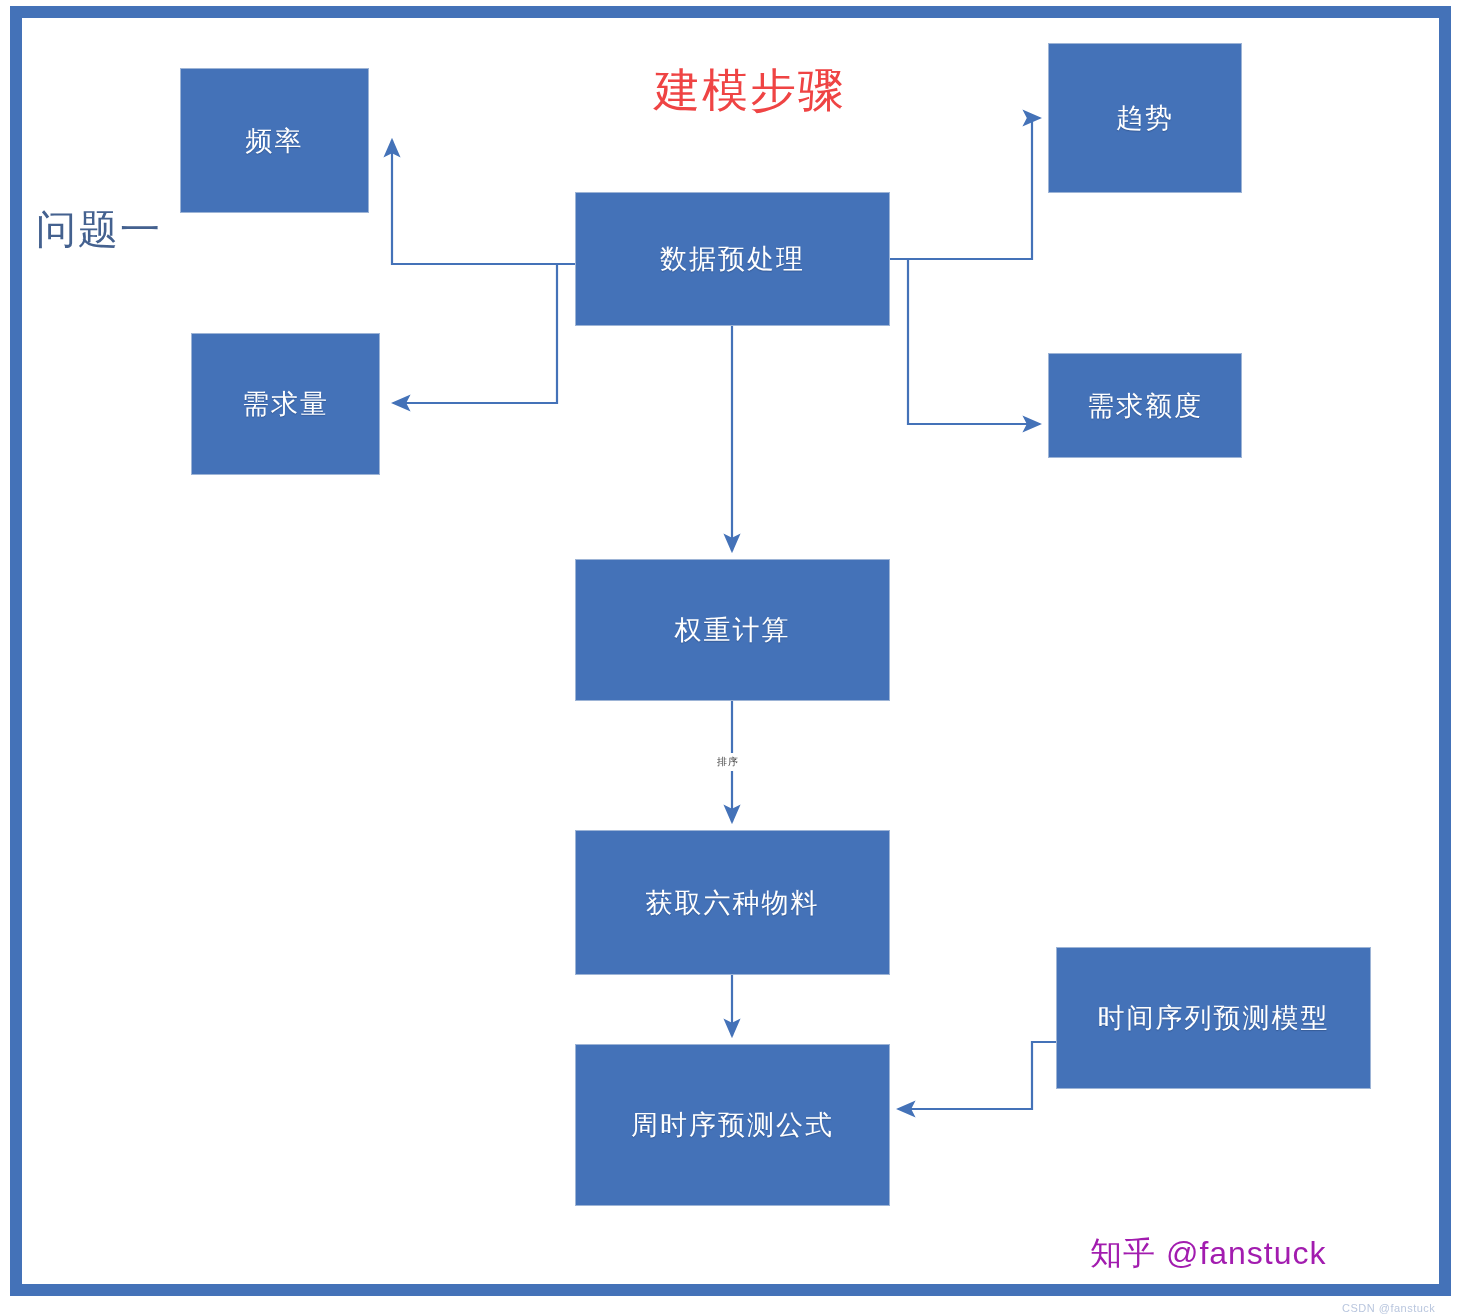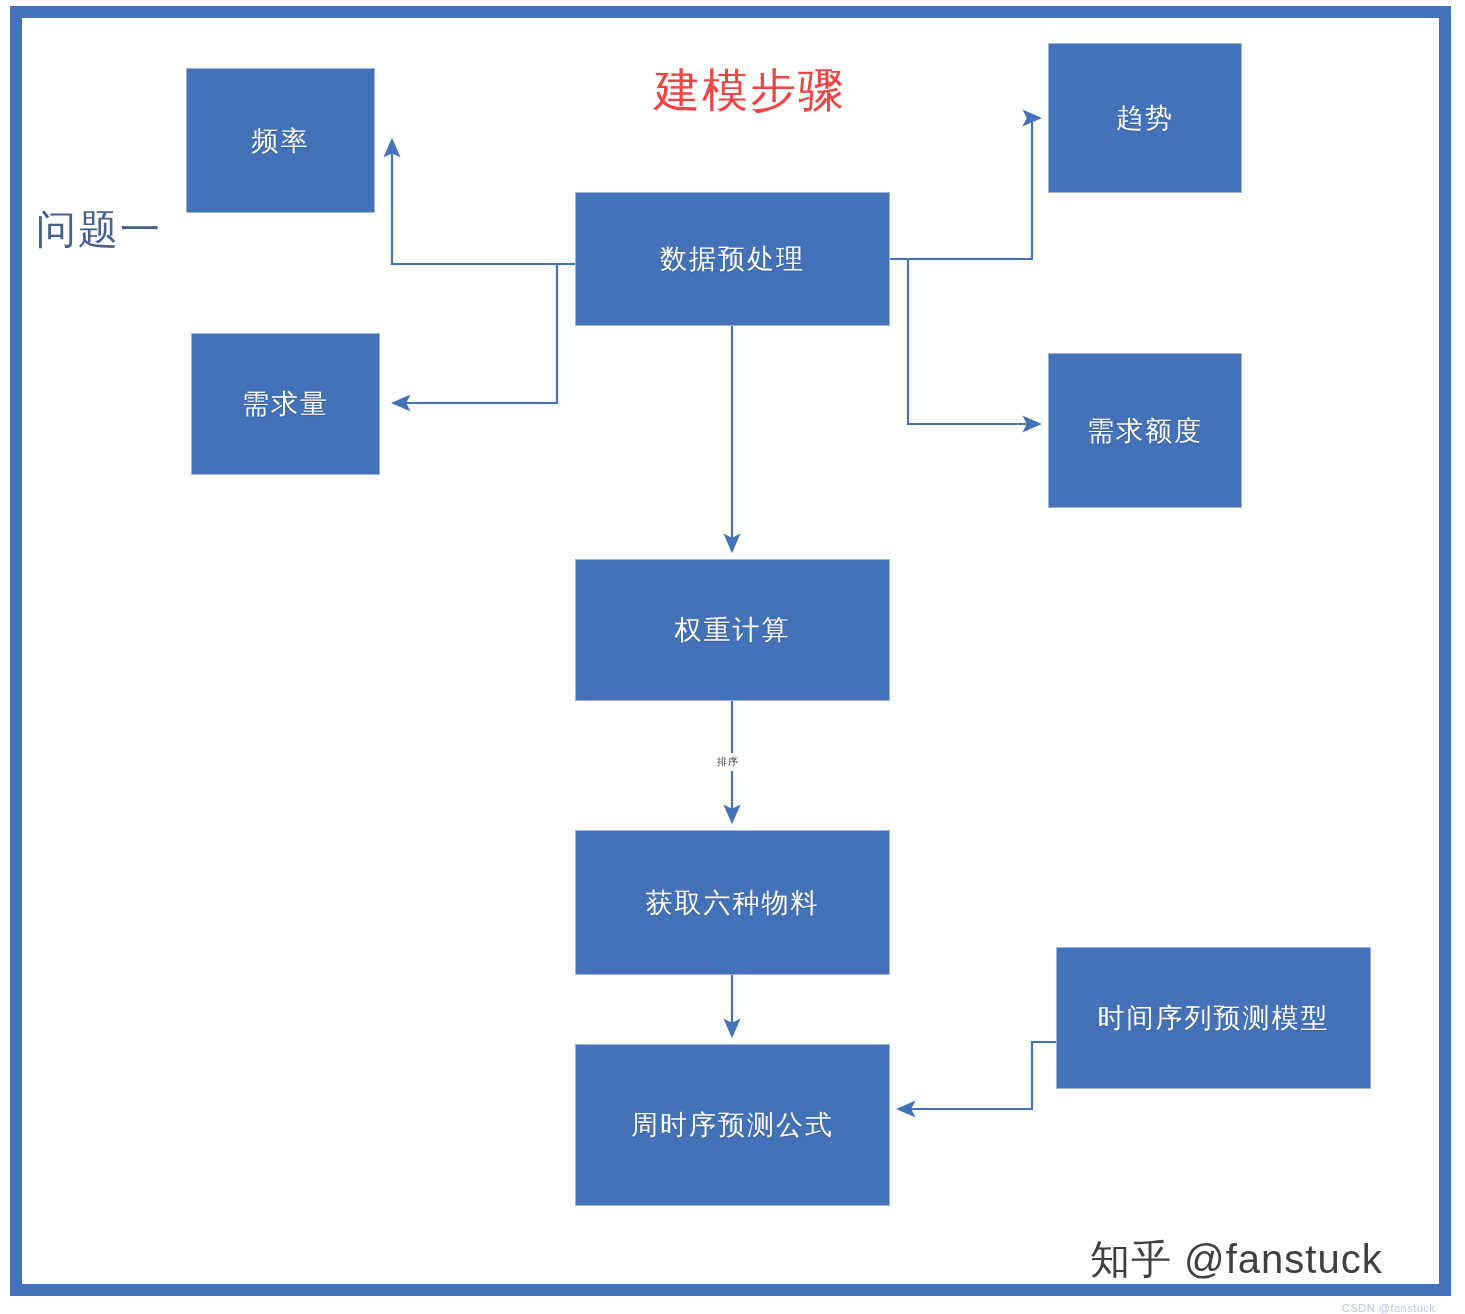--- a/index.html
+++ b/index.html
@@ -99,22 +99,22 @@
     background: #ffffff;
     padding: 2px 4px;
     white-space: nowrap;
   }
 
   
   .wm-main {
     position: absolute;
     left: 1090px;
     top: 1232px;
-    font-size: 40px;
-    color: #404040;
+    font-size: 32px;
+    color: #a21caf;
     letter-spacing: 1px;
     white-space: nowrap;
   }
   .wm-sub {
     position: absolute;
     left: 1342px;
     top: 1296px;
     font-size: 11px;
     color: #b9c6de;
     letter-spacing: 0.5px;
@@ -151,37 +151,37 @@
 
     <path d="M732,975 L732,1036" fill="none" stroke="#4472b8" stroke-width="2.2" marker-end="url(#arrowhead)"></path>
 
     <path d="M1056,1042 L1032,1042 L1032,1109 L898,1109" fill="none" stroke="#4472b8" stroke-width="2.2" marker-end="url(#arrowhead)"></path>
   </svg>
 
   <div class="title">建模步骤</div>
 
   <div class="section-label">问题一</div>
 
-  <div class="node" style="left:186px; top:68px; width:189px; height:145px;">
+  <div class="node" style="left:180px; top:68px; width:189px; height:145px;">
     <span>频率</span>
   </div>
 
   <div class="node" style="left:191px; top:333px; width:189px; height:142px;">
     <span>需求量</span>
   </div>
 
   <div class="node" style="left:575px; top:192px; width:315px; height:134px;">
     <span>数据预处理</span>
   </div>
 
   <div class="node" style="left:1048px; top:43px; width:194px; height:150px;">
     <span>趋势</span>
   </div>
 
-  <div class="node" style="left:1048px; top:353px; width:194px; height:155px;">
+  <div class="node" style="left:1048px; top:353px; width:194px; height:105px;">
     <span>需求额度</span>
   </div>
 
   <div class="node" style="left:575px; top:830px; width:315px; height:145px;">
     <span>获取六种物料</span>
   </div>
 
   <div class="node" style="left:575px; top:559px; width:315px; height:142px;">
     <span>权重计算</span>
   </div>

